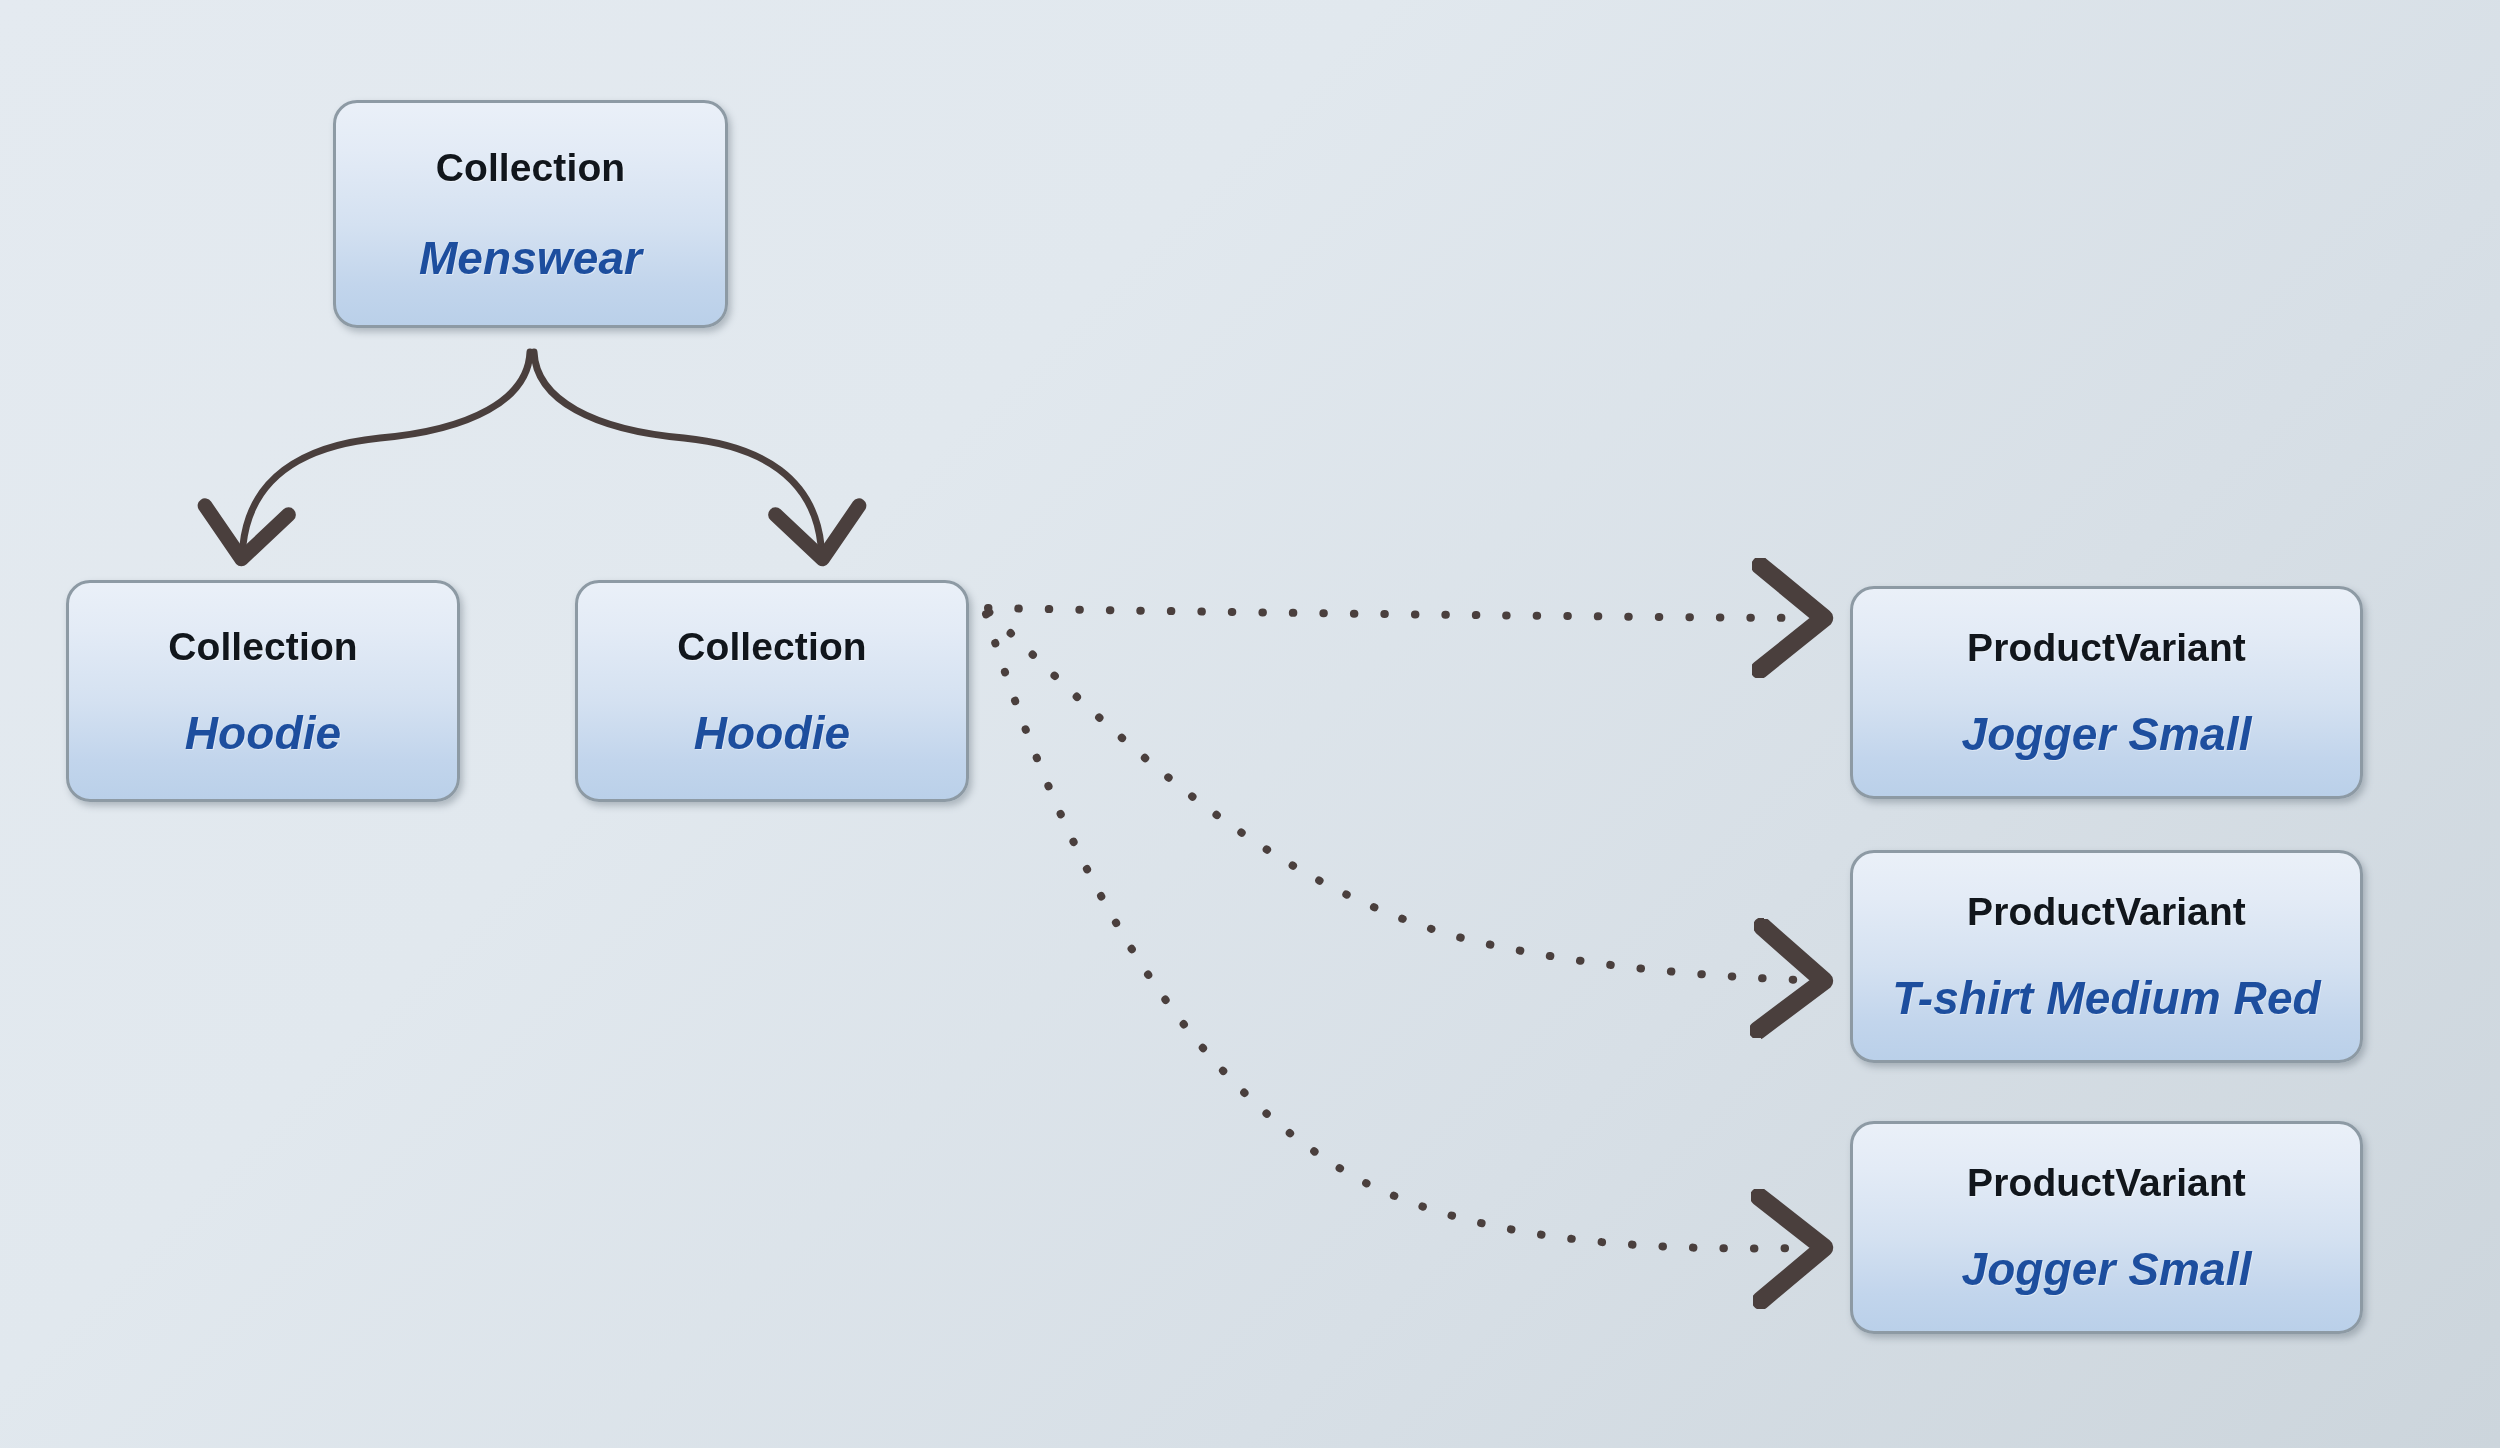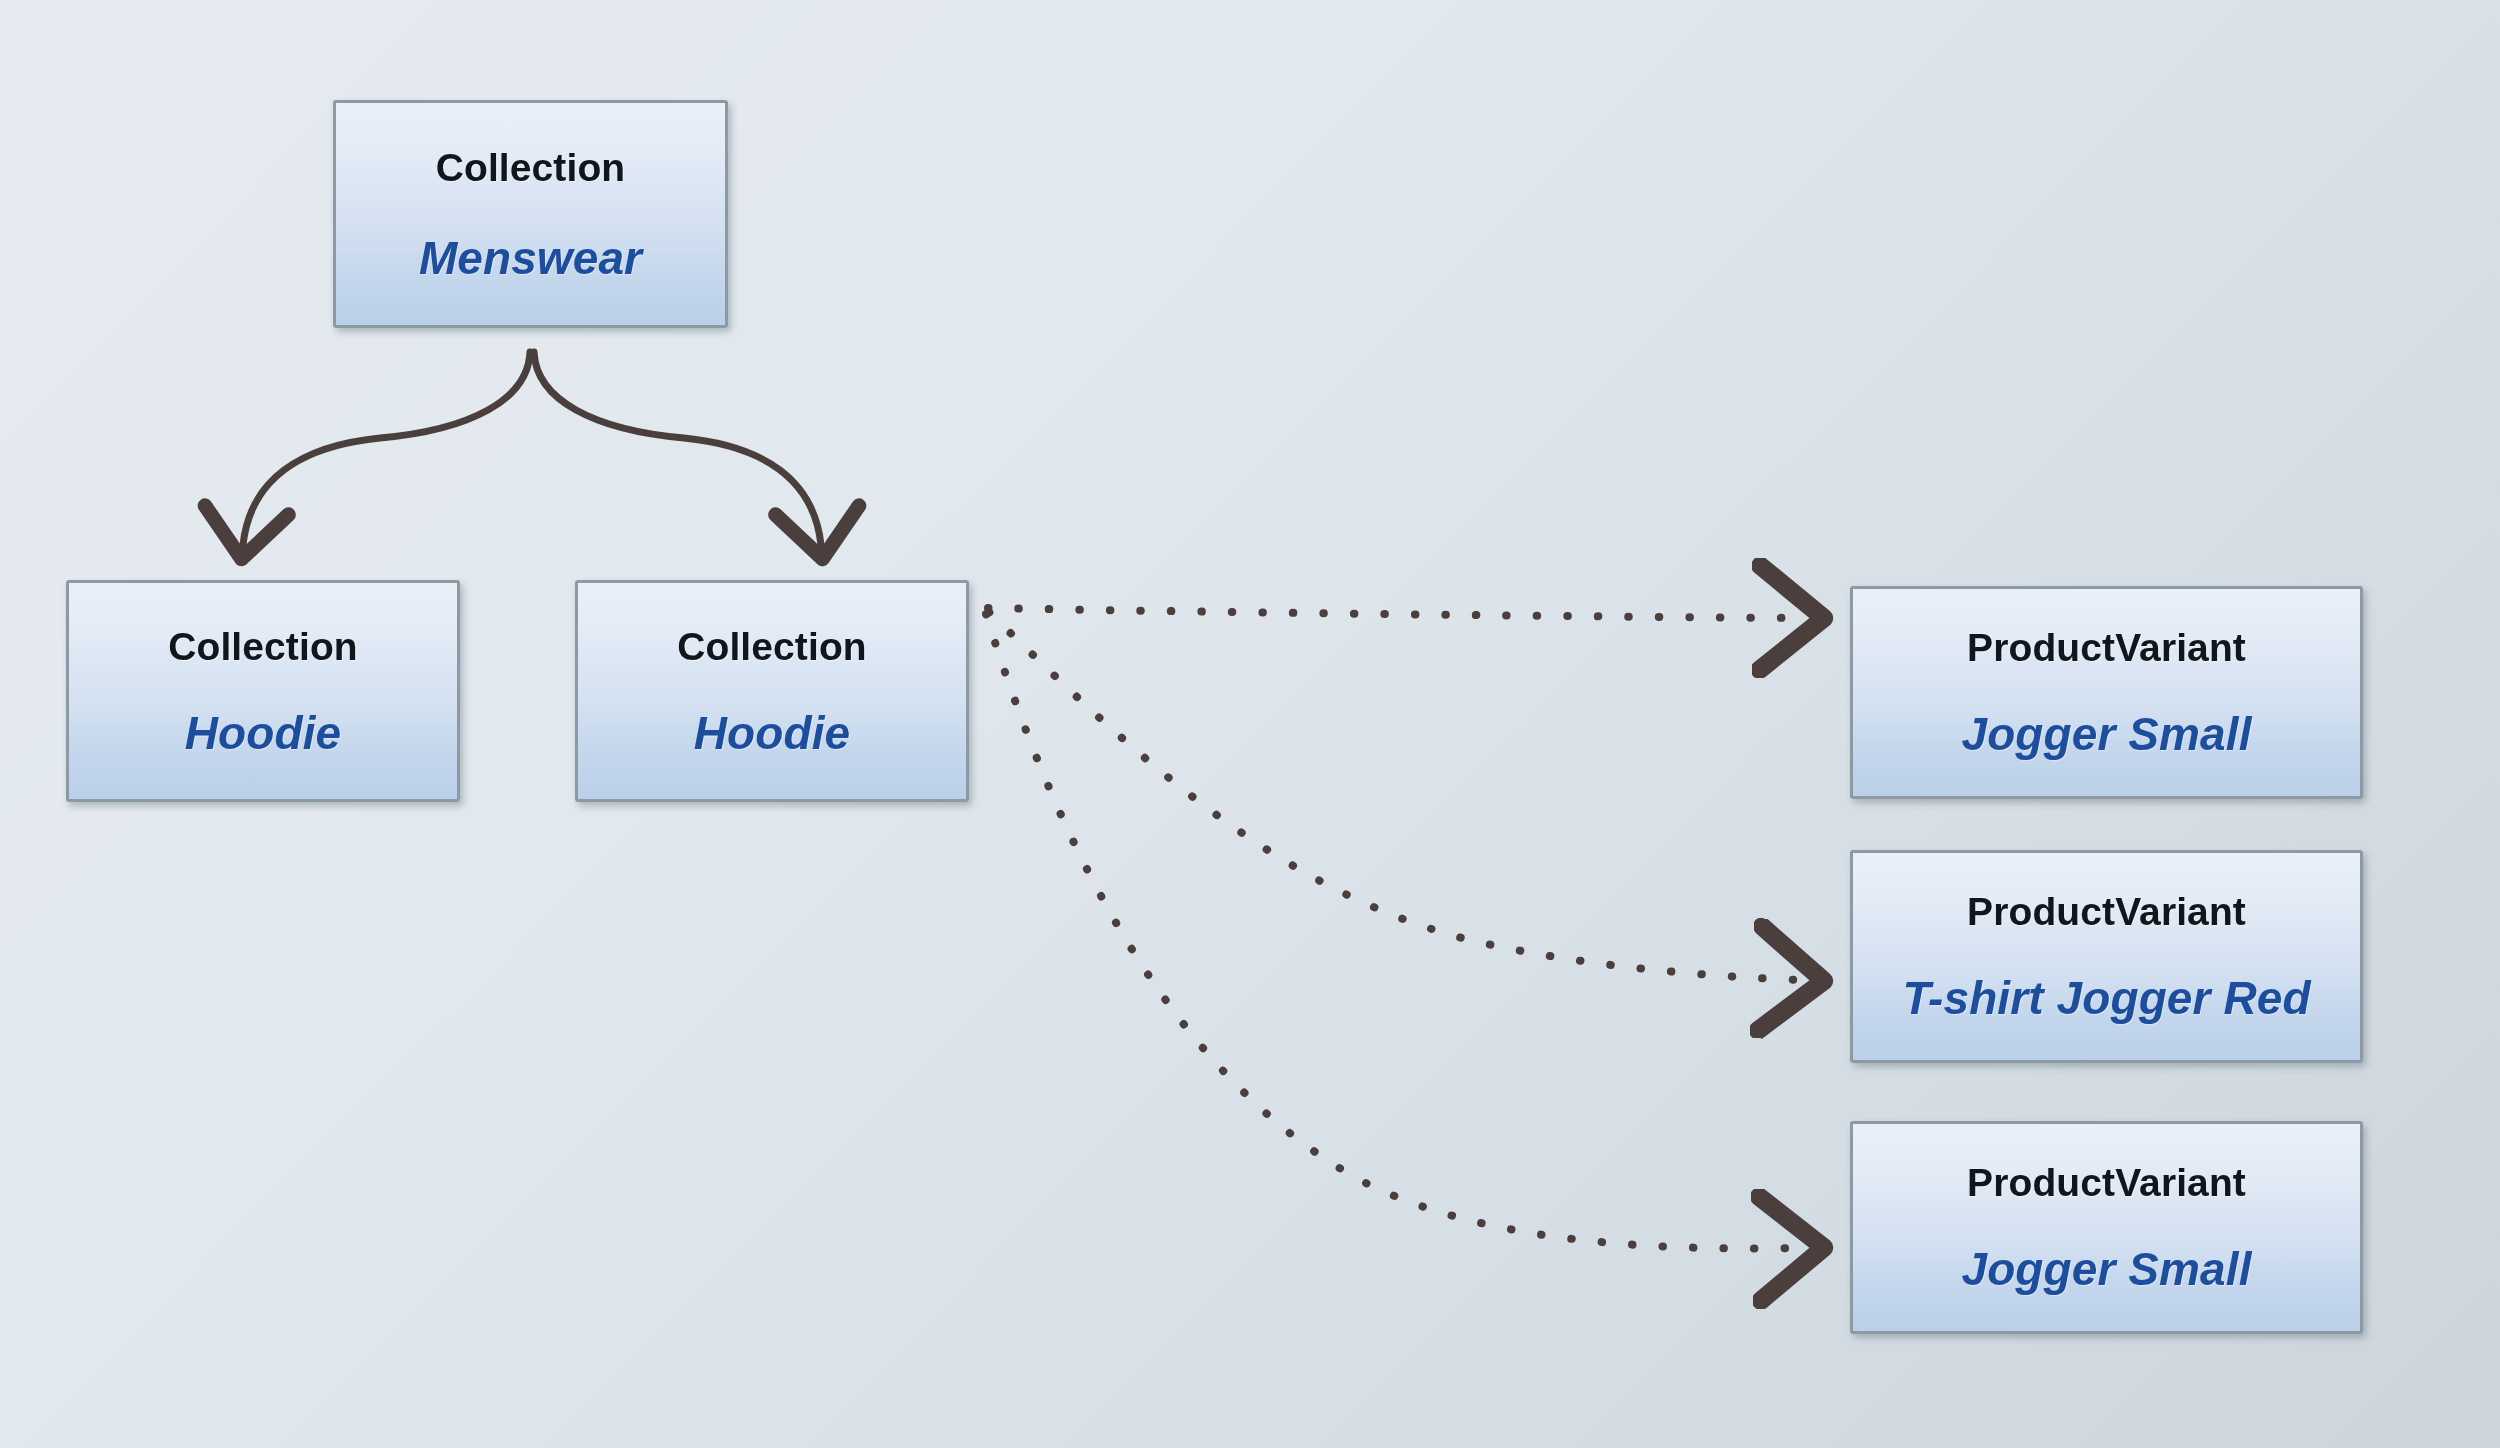--- a/index.html
+++ b/index.html
@@ -29,21 +29,21 @@
     width: 2500px;
     height: 1448px;
     pointer-events: none;
   }
 
   
   .node {
     position: absolute;
     box-sizing: border-box;
     border: 3px solid #8d9aa4;
-    border-radius: 3px;
+    border-radius: 24px;
     background: linear-gradient(to bottom,
                 #eaf0f8 0%,
                 #e3ebf6 22%,
                 #d4e1f1 55%,
                 #c2d5ec 82%,
                 #bad0e9 100%);
     box-shadow: 3px 4px 7px rgba(90, 102, 112, 0.38);
     display: flex;
     flex-direction: column;
     align-items: center;
@@ -124,21 +124,21 @@
 
   <div class="node" style="left:1850px; top:586px; width:513px; height:213px;">
     <div class="node-title">ProductVariant</div>
     <div class="gap-md"></div>
     <div class="node-subtitle">Jogger Small</div>
   </div>
 
   <div class="node" style="left:1850px; top:850px; width:513px; height:213px;">
     <div class="node-title">ProductVariant</div>
     <div class="gap-md"></div>
-    <div class="node-subtitle">T-shirt Jogger Red</div>
+    <div class="node-subtitle">T-shirt Medium Red</div>
   </div>
 
   <div class="node" style="left:1850px; top:1121px; width:513px; height:213px;">
     <div class="node-title">ProductVariant</div>
     <div class="gap-md"></div>
     <div class="node-subtitle">Jogger Small</div>
   </div>
 
 </div>
 

